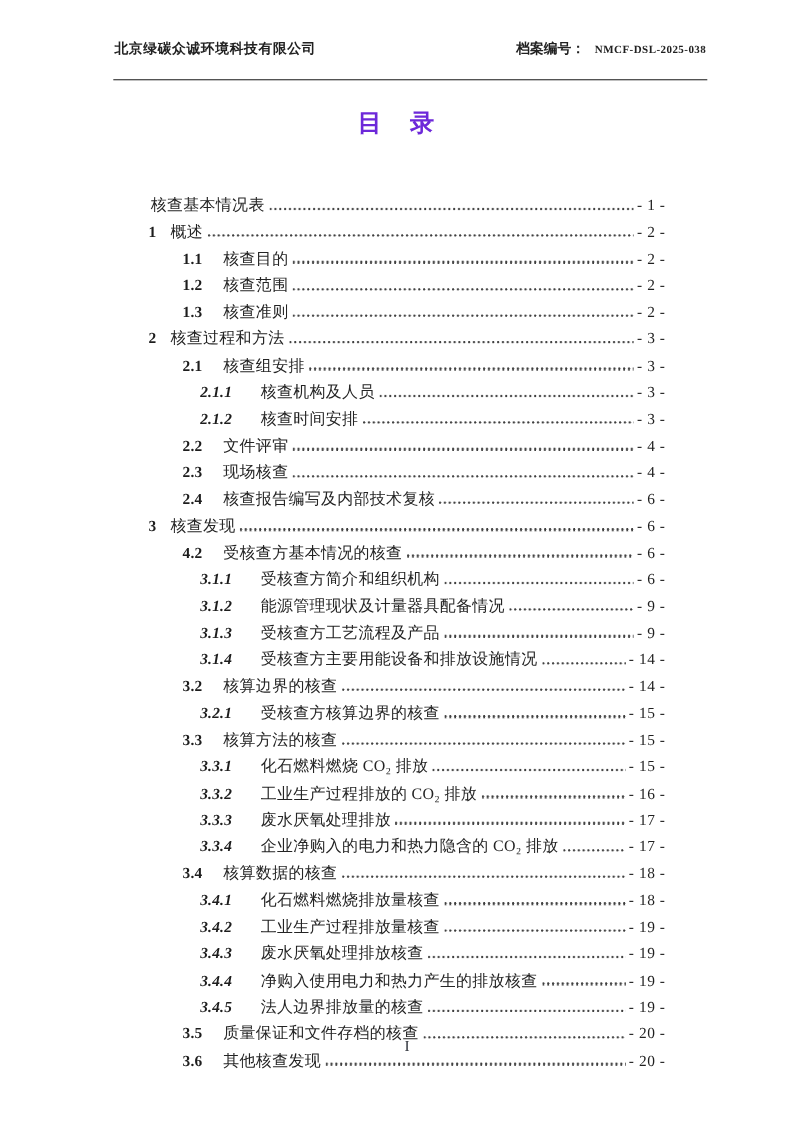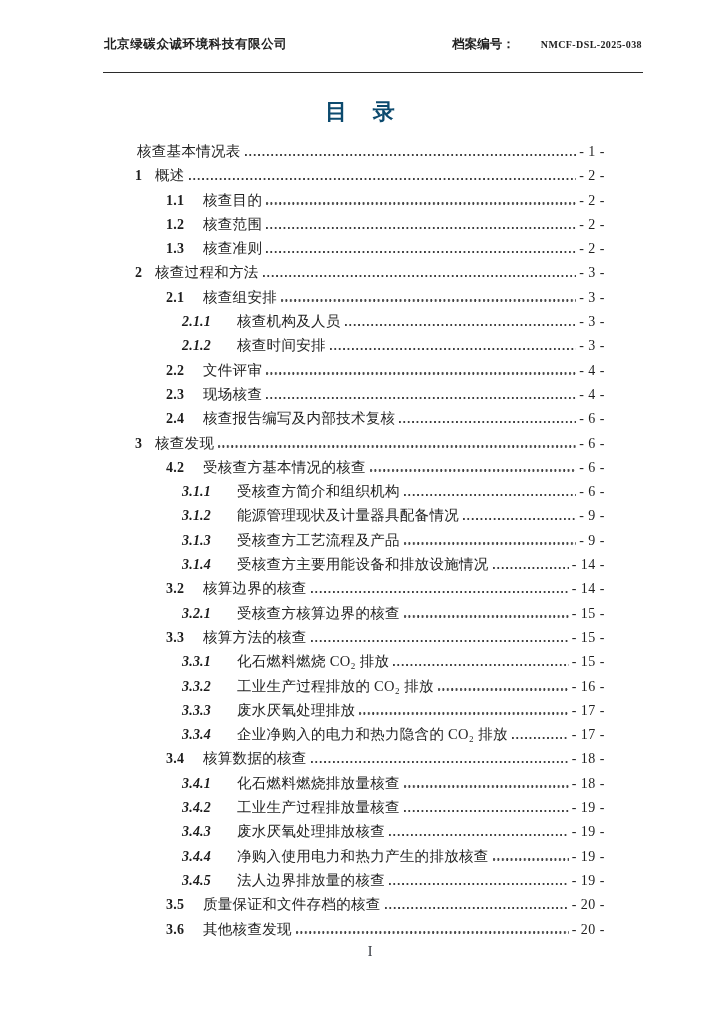--- a/index.html
+++ b/index.html
@@ -14,53 +14,53 @@
   }
   
   .header{
     position:absolute;left:104px;right:81px;top:36px;
     display:flex;justify-content:space-between;align-items:baseline;
     white-space:nowrap;
   }
   .company{
     font-size:12.5px;font-weight:700;letter-spacing:0.6px;
   }
-  .archive{display:flex;align-items:baseline;gap:26px;}
+  .archive{display:flex;align-items:baseline;gap:9px;}
   .archive-label{font-size:12.5px;font-weight:700;}
   .archive-num{font-size:10px;font-weight:700;letter-spacing:0.4px;}
   .header-rule{
     position:absolute;left:103px;right:80px;top:71.5px;height:1.6px;
     background:#2b2b2b;
   }
   
   .doc-title{
     position:absolute;top:97px;left:10px;width:700px;margin:0;
     text-align:center;
     font-size:22px;font-weight:700;word-spacing:20px;
-    color:#0c4a6e;
+    color:#6d28d9;
   }
   
   .toc{
     position:absolute;left:135px;top:139px;width:470px;
   }
   .toc-row{
     display:flex;align-items:baseline;
     height:24.3px;line-height:24.3px;
     font-size:14.5px;white-space:nowrap;
   }
   .toc-row.lv1{padding-left:31px;}
   .toc-row.lv2{padding-left:47px;}
   .num{
     flex:none;font-weight:700;font-size:14px;letter-spacing:0.2px;color:#1d1d1d;
   }
   .lv0 .num{width:20px;}
   .lv1 .num{width:37px;}
   .lv2 .num{width:55px;font-style:italic;}
   .num.empty{width:2px;}
-  .ttl{flex:none;color:#242424;letter-spacing:0.3px;}
+  .ttl{flex:none;color:#242424;letter-spacing:0.3px;margin-top:36px;}
   .leader{
     flex:1 1 auto;
     height:2.4px;
     margin:0 3px 0 4px;
     background-image:radial-gradient(circle at 1.1px 1.2px,#3d3d3d 0.95px,rgba(0,0,0,0) 1.25px);
     background-size:4.4px 2.4px;
     background-repeat:repeat-x;
     background-position:left bottom;
   }
   .pg{flex:none;font-size:14px;color:#1f1f1f;letter-spacing:0.5px;}

